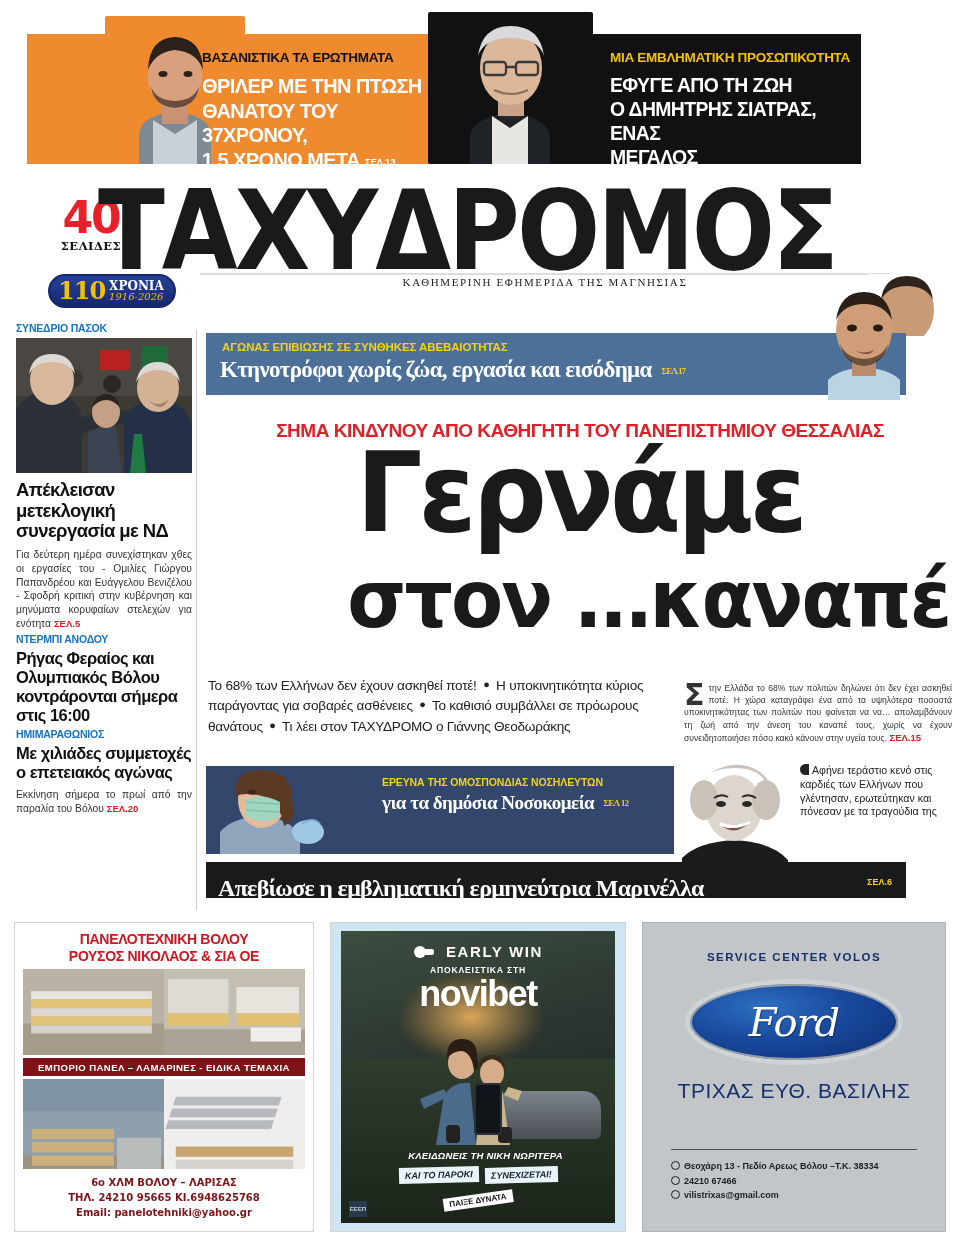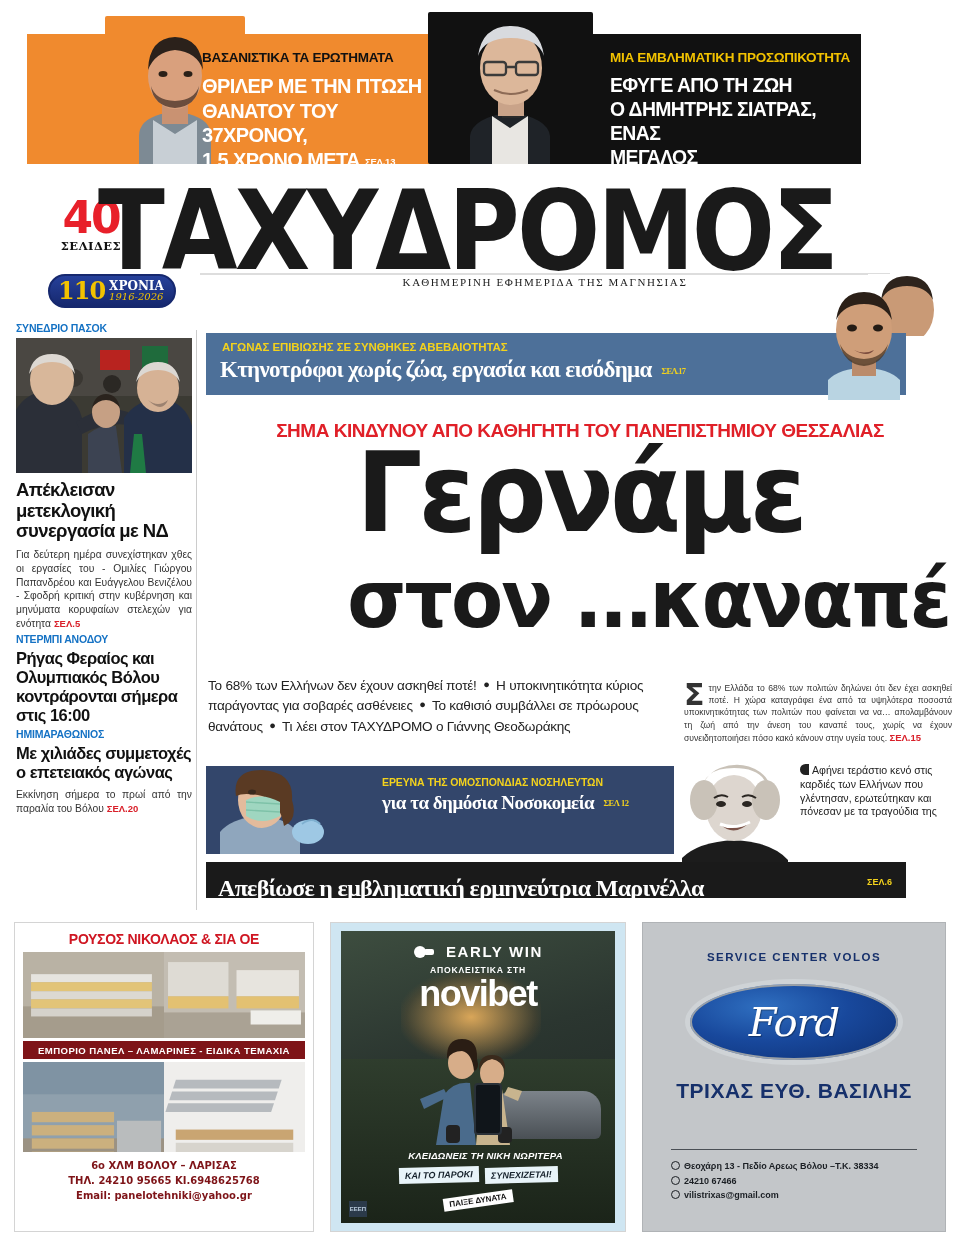--- a/index.html
+++ b/index.html
@@ -297,21 +297,21 @@
     background:radial-gradient(ellipse at 35% 30%,#2f6fc0 0%,#18489c 45%,#0d2f72 100%);
     border-radius:50%; border:5px solid #cfd3d6;
     display:flex; align-items:center; justify-content:center;
     box-shadow:0 0 0 2px #9aa0a6 inset;
   }
   .ford-word {
     color:#fff; font-size:40px; font-style:italic; font-family:"DejaVu Serif", serif;
     letter-spacing:-1px; text-shadow:1px 1px 1px rgba(0,0,0,0.35);
   }
   .ford-name {
-    text-align:center; color:#16306b; font-weight:bold; font-size:21px;
+    text-align:center; color:#16306b; font-weight:normal; font-size:21px;
     letter-spacing:0.5px; margin-top:14px;
   }
   .ford-rule { height:1px; background:#4a4f55; margin:46px 28px 9px; }
   .ford-contact { padding:0 28px; font-size:9px; font-weight:bold; color:#1b1f24; line-height:1.62; }
   .ford-ico {
     display:inline-block; width:9px; height:9px; border-radius:50%;
     border:1.4px solid #1b1f24; margin-right:4px; vertical-align:-1px;
   }
 
   
@@ -547,20 +547,21 @@
 
 <div class="black-bar">
   <div class="bbar-head">Απεβίωσε η εμβληματική ερμηνεύτρια Μαρινέλλα</div>
   <div class="bbar-pref">ΣΕΛ.6</div>
 </div>
 
 <div class="ads">
 
   <div class="ad ad1">
     <div class="ad1-title">
+      <div>ΠΑΝΕΛΟΤΕΧΝΙΚΗ ΒΟΛΟΥ</div>
       <div>ΡΟΥΣΟΣ ΝΙΚΟΛΑΟΣ &amp; ΣΙΑ ΟΕ</div>
     </div>
     <div class="ad1-grid-top">
       <div class="ad1-cell">
         <svg class="ph" viewBox="0 0 140 86" preserveAspectRatio="none" aria-hidden="true">
           <rect width="140" height="86" fill="#b9b2a4"></rect>
           <rect y="54" width="140" height="32" fill="#a59c8c"></rect>
           <g>
             <rect x="8" y="22" width="120" height="8" fill="#e6e4df"></rect>
             <rect x="8" y="30" width="120" height="9" fill="#e2c478"></rect>

